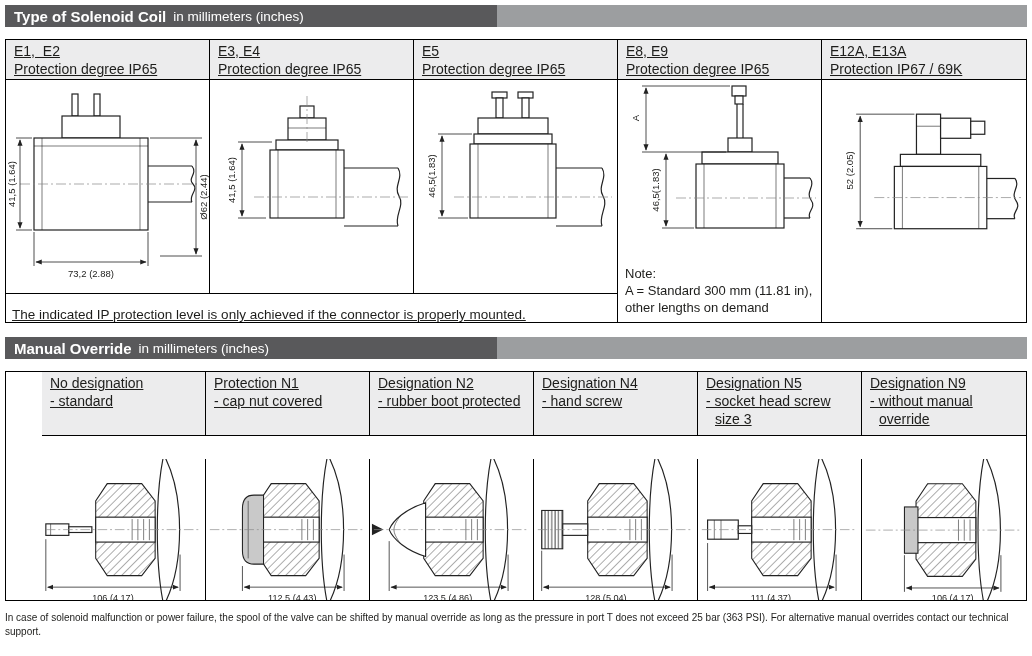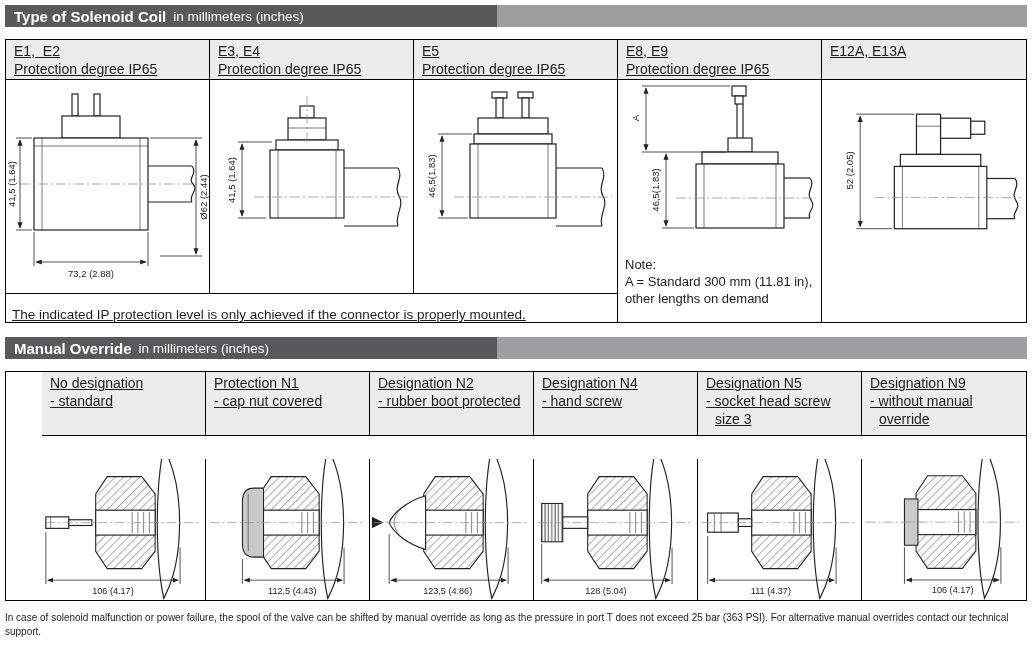--- a/index.html
+++ b/index.html
@@ -22,23 +22,23 @@
   .tbl { border:1px solid #000; width:1022px; display:grid;text-decoration:underline; }
   .t1 { grid-template-columns:repeat(5,1fr); grid-template-rows:40px 213px 29px; margin-bottom:14px; }
   .t2 { grid-template-columns:repeat(6,1fr); grid-template-rows:64px 164px; margin-bottom:10px;padding-left:36px; }
   .hcell { background:#ececed; border-right:1px solid #000; border-bottom:1px solid #000; padding:3px 8px 3px 8px; font-size:14px; line-height:1.28; }
   .hcell.last, .dcell.last { border-right:none; }
   .clabel { white-space:pre-wrap; }
   .csub { padding-left:9px; text-indent:-9px; }
   .dcell { border-right:1px solid #000; position:relative; overflow:hidden; }
   .t1 .span2 { grid-row:2 / 4; }
   .fcell { grid-column:1 / 4; grid-row:3; border-top:1px solid #000; border-right:1px solid #000; font-size:13.5px; padding:13px 6px; }
-  .t2 .dcell { display:flex; align-items:flex-end; justify-content:center;margin-top:23px; }
-
-  .note { position:absolute; left:7px; bottom:14px; font-size:13px; line-height:1.3; }
+  .t2 .dcell { display:flex; align-items:center; justify-content:center;margin-top:23px; }
+
+  .note { position:absolute; left:7px; bottom:5px; font-size:13px; line-height:1.3; }
 
   .footer { width:1022px; font-size:10px; line-height:1.35; }
 
   
   svg { display:block; width:100%; height:auto; }
   .dw  { fill:#fff; stroke:#222; stroke-width:1.2; }
   .dw2 { fill:none; stroke:#222; stroke-width:1.2; }
   .dt  { fill:none; stroke:#222; stroke-width:0.6; }
   .dl  { fill:none; stroke:#222; stroke-width:0.8; }
   .cl  { fill:none; stroke:#888; stroke-width:0.7; stroke-dasharray:10 3 2 3; }
@@ -85,20 +85,21 @@
   <div class="hcell">
     <div class="clabel">E5</div>
     <div>Protection degree IP65</div>
   </div>
   <div class="hcell">
     <div class="clabel">E8, E9</div>
     <div>Protection degree IP65</div>
   </div>
   <div class="hcell last">
     <div class="clabel">E12A, E13A</div>
+    <div>Protection IP67 / 69K</div>
   </div>
 
   <div class="dcell">
     <svg viewBox="0 0 203 210">
       <g>
         <rect x="66" y="14" width="6" height="22" class="dw"></rect>
         <rect x="88" y="14" width="6" height="22" class="dw"></rect>
         <rect x="56" y="36" width="58" height="22" class="dw"></rect>
         <rect x="28" y="58" width="114" height="92" class="dw"></rect>
         <line x1="36" y1="58" x2="36" y2="150" class="dt"></line>

